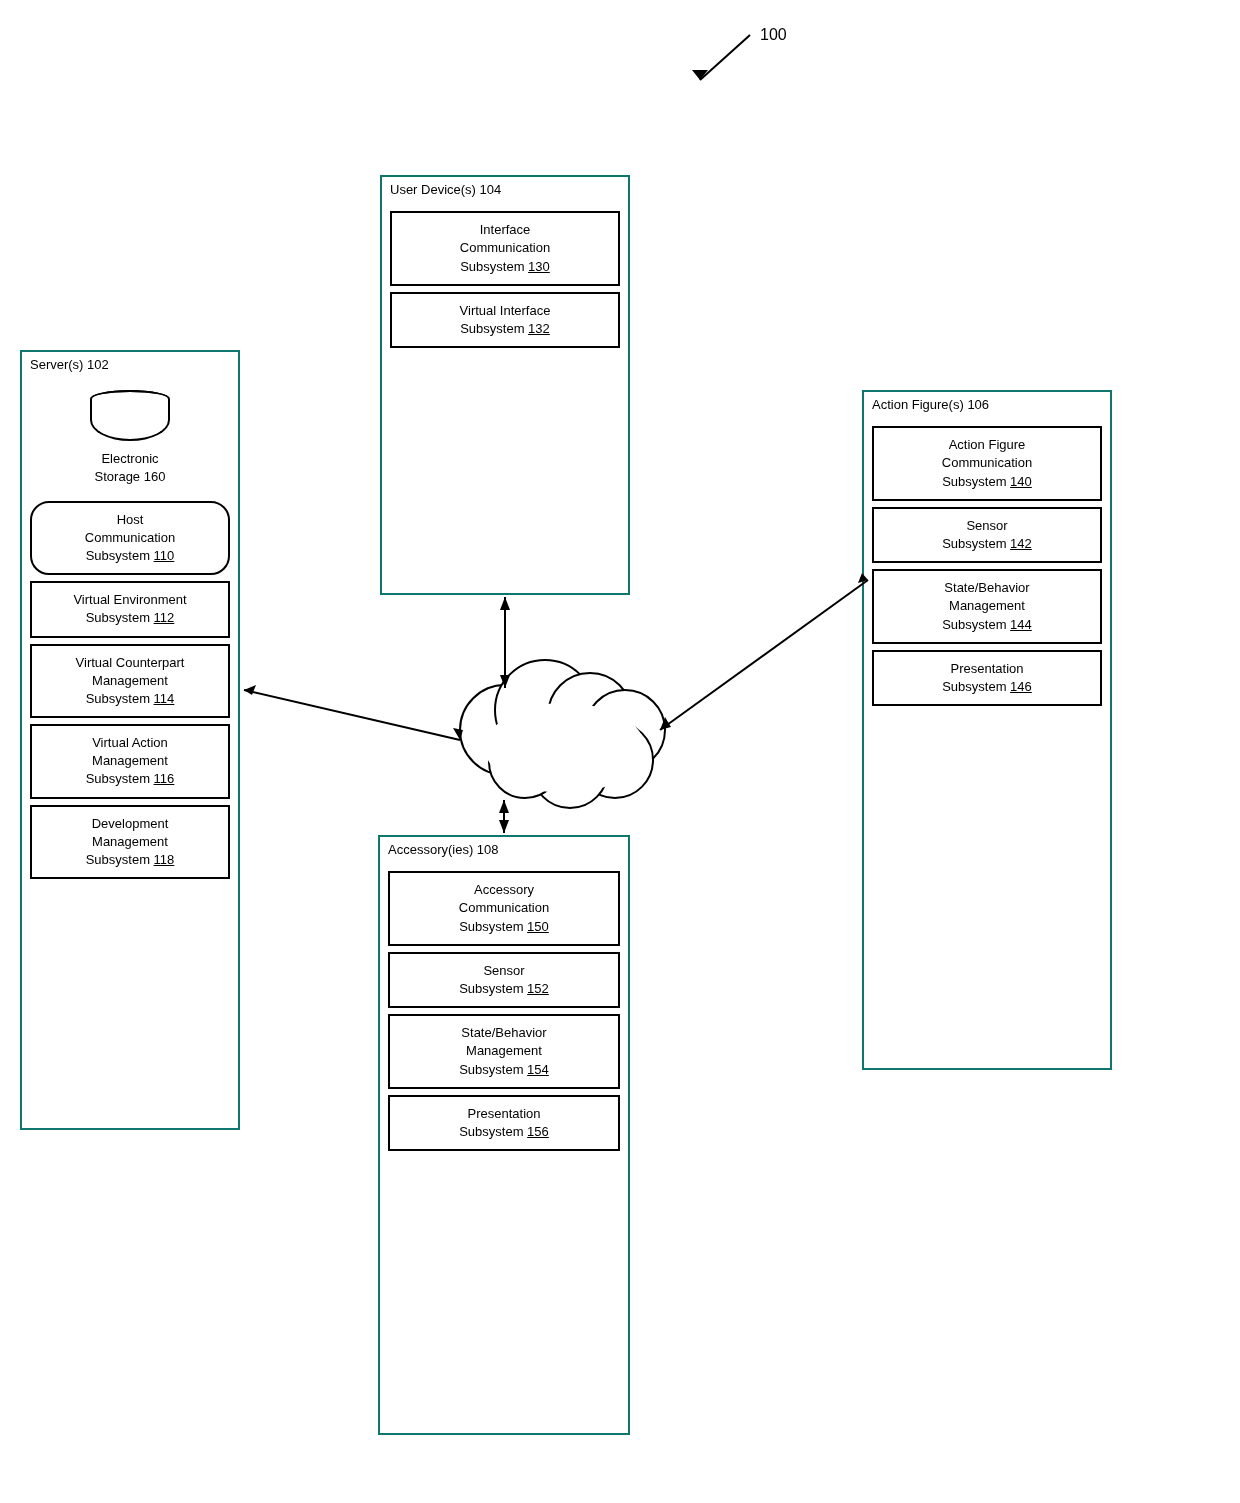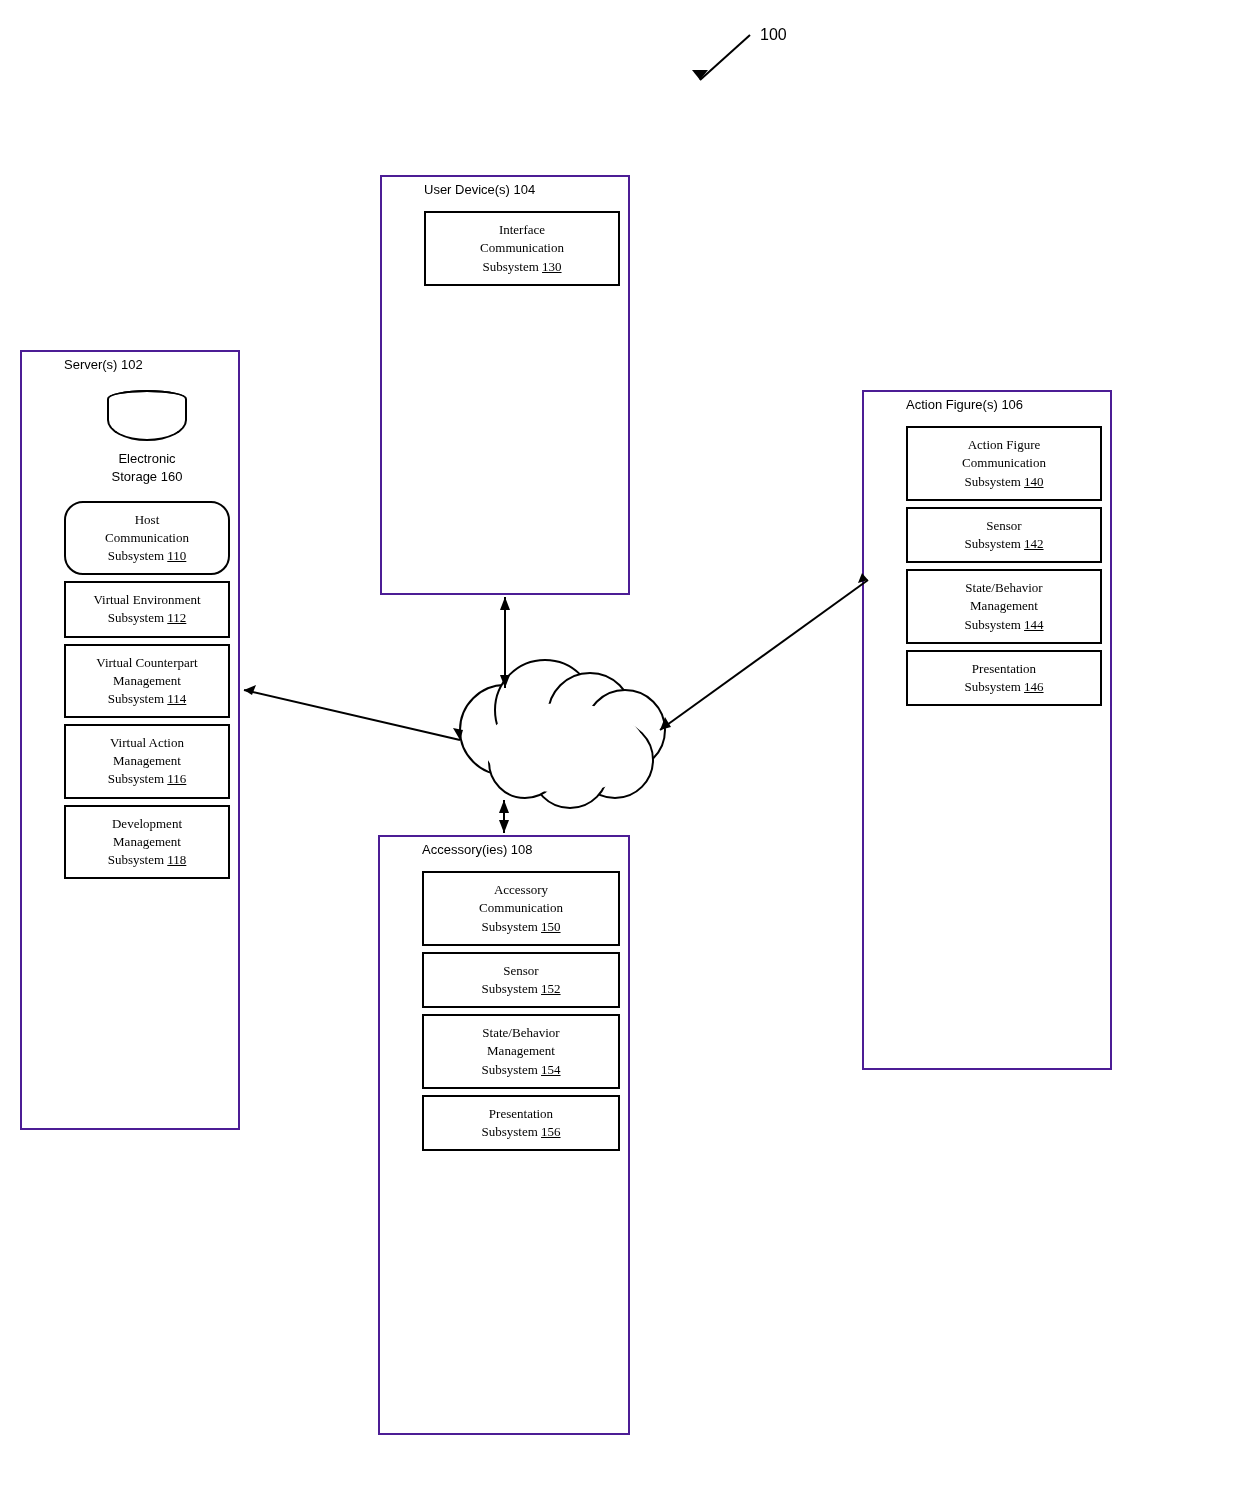--- a/index.html
+++ b/index.html
@@ -15,33 +15,31 @@
 
     .diagram-container {
       position: relative;
       width: 1240px;
       height: 1130px;
     }
 
     
     .outer-box {
       position: absolute;
-      border: 2px solid #4c1d95;
-      background: #fff;
-      padding-left: 34px;
+      border: 2px solid #0f766e;
+      background: #fff;
     }
 
     .inner-box {
       border: 2px solid #000;
       background: #fff;
       margin: 6px 8px;
       padding: 8px 6px;
       text-align: center;
       line-height: 1.4;
-      font-family: Liberation Serif, serif;
     }
 
     .inner-box .num {
       text-decoration: underline;
       text-align: right;
     }
 
     .box-title {
       font-size: 13px;
       padding: 4px 8px 6px 8px;
@@ -166,20 +164,23 @@
 
   <div class="outer-box user-device-box">
     <div class="box-title">
       User Device(s) <span class="num">104</span>
     </div>
 
     <div class="inner-box">
       Interface<br>Communication<br>Subsystem <span class="num">130</span>
     </div>
 
+    <div class="inner-box">
+      Virtual Interface<br>Subsystem <span class="num">132</span>
+    </div>
   </div>
 
   <div class="outer-box action-figure-box">
     <div class="box-title">
       Action Figure(s) <span class="num">106</span>
     </div>
 
     <div class="inner-box">
       Action Figure<br>Communication<br>Subsystem <span class="num">140</span>
     </div>

